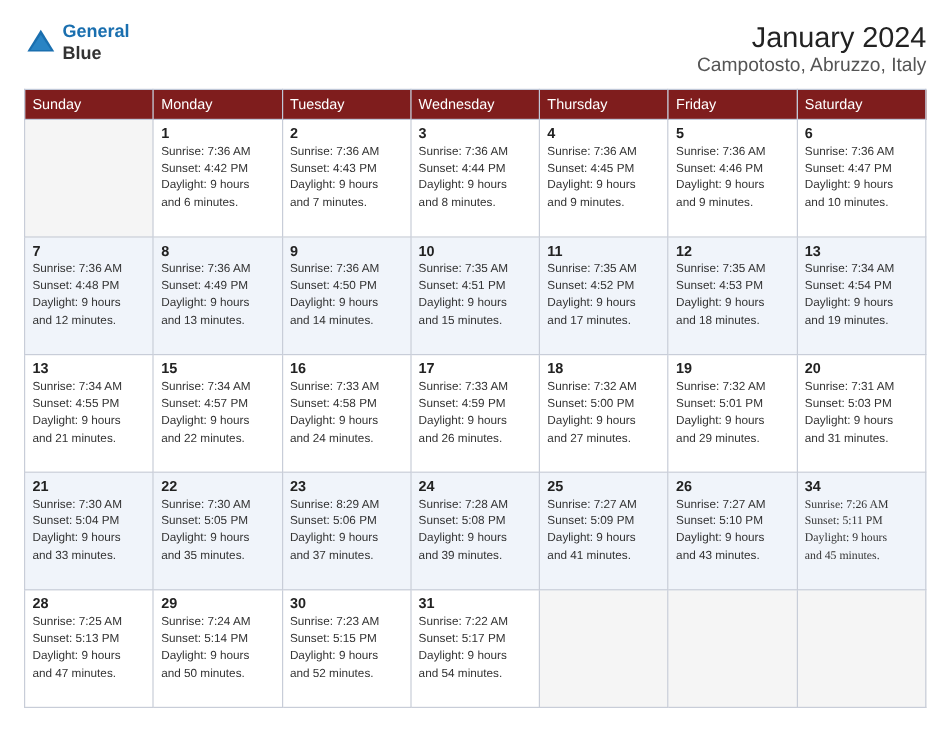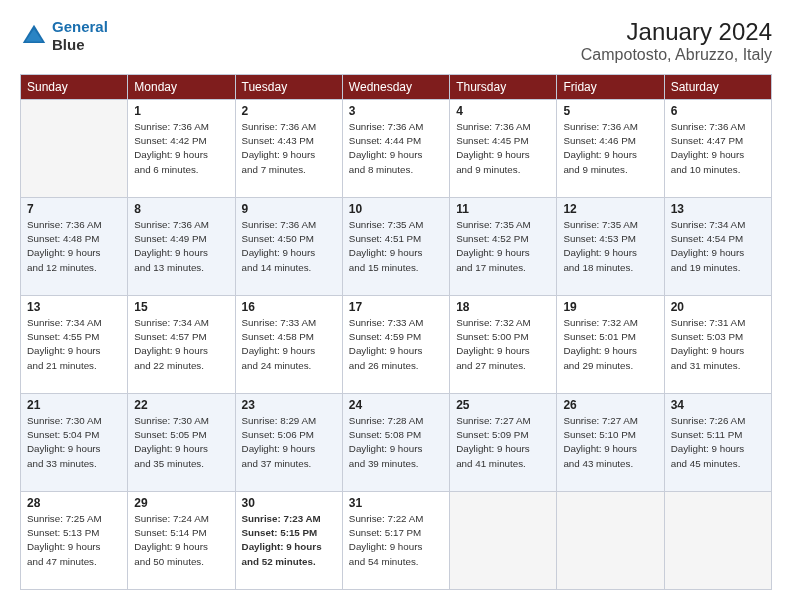--- a/index.html
+++ b/index.html
@@ -312,21 +312,21 @@
           </td>
           <td>
             <span class="cell-day">26</span>
             <div class="cell-info" style="white-space: pre-line;">Sunrise: 7:27 AM
 Sunset: 5:10 PM
 Daylight: 9 hours
 and 43 minutes.</div>
           </td>
           <td>
             <span class="cell-day">34</span>
-            <div class="cell-info" style="white-space: pre-line;">Sunrise: 7:26 AM
+            <div class="cell-info" style="white-space: pre-line; font-family: Liberation Serif, serif;">Sunrise: 7:26 AM
 Sunset: 5:11 PM
 Daylight: 9 hours
 and 45 minutes.</div>
           </td>
         </tr>
         <tr>
           <td>
             <span class="cell-day">28</span>
             <div class="cell-info" style="white-space: pre-line;">Sunrise: 7:25 AM
 Sunset: 5:13 PM
@@ -335,21 +335,21 @@
           </td>
           <td>
             <span class="cell-day">29</span>
             <div class="cell-info" style="white-space: pre-line;">Sunrise: 7:24 AM
 Sunset: 5:14 PM
 Daylight: 9 hours
 and 50 minutes.</div>
           </td>
           <td>
             <span class="cell-day">30</span>
-            <div class="cell-info" style="white-space: pre-line; font-weight: bold;">Sunrise: 7:23 AM
+            <div class="cell-info" style="white-space: pre-line;">Sunrise: 7:23 AM
 Sunset: 5:15 PM
 Daylight: 9 hours
 and 52 minutes.</div>
           </td>
           <td>
             <span class="cell-day">31</span>
             <div class="cell-info" style="white-space: pre-line;">Sunrise: 7:22 AM
 Sunset: 5:17 PM
 Daylight: 9 hours
 and 54 minutes.</div>

